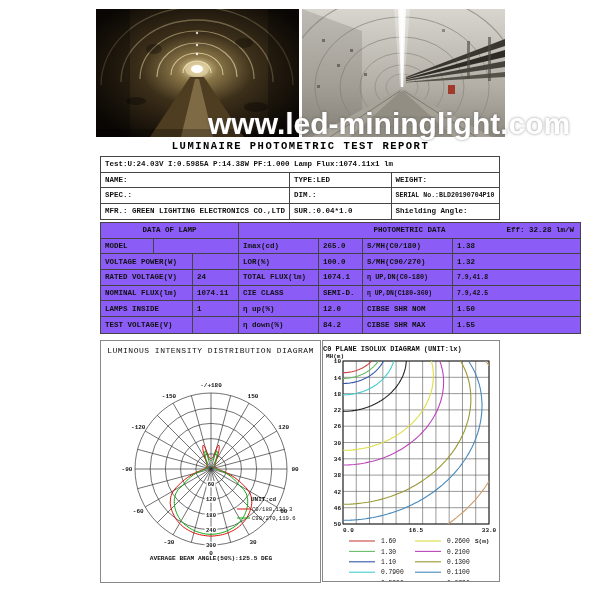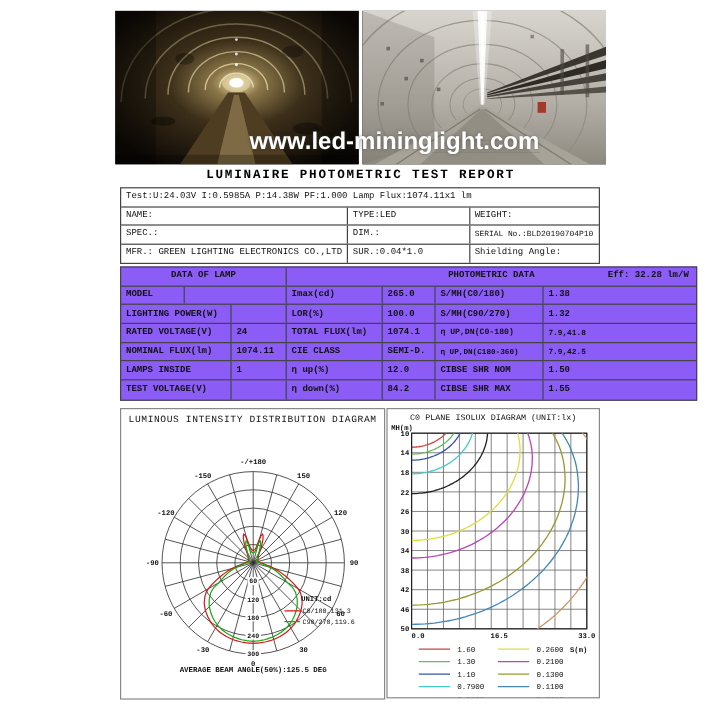--- a/index.html
+++ b/index.html
@@ -6,30 +6,30 @@
   html,body { width:600px; height:600px; background:#ffffff; }
   .page { position:relative; width:600px; height:600px; background:#fff;
           font-family:"Liberation Mono","DejaVu Sans Mono",monospace; color:#111; }
 
   
   .photos { position:absolute; left:96px; top:9px; width:409px; height:128px; display:flex; }
   .photo { position:relative; height:128px; overflow:hidden; background:#222; }
   .photo.left  { width:203px; margin-right:3px; }
   .photo.right { width:203px; }
   .watermark { position:absolute; left:112px; top:98px; font-family:"Liberation Sans",sans-serif;
-               font-size:20px; font-weight:600; color:#fff; letter-spacing:0px;
+               font-size:30px; font-weight:600; color:#fff; letter-spacing:0px;
                text-shadow:0 0 3px rgba(60,60,60,.55); white-space:nowrap; }
 
   
   .report-title { position:absolute; left:96px; top:140px; width:409px; text-align:center;
                   font-size:10.5px; font-weight:bold; letter-spacing:1.5px; color:#000; }
 
   
   .info-table { position:absolute; left:100px; top:156px; width:400px; border:1px solid #444;
-                font-size:7.5px; font-weight:normal; background:#fff; }
+                font-size:7.5px; font-weight:bold; background:#fff; }
   .it-row { display:flex; height:15.5px; border-bottom:1px solid #444; align-items:center; }
   .it-row:last-child { border-bottom:none; }
   .it-cell { height:100%; border-right:1px solid #444; padding:0 4px; display:flex; align-items:center;
              overflow:hidden; white-space:nowrap; }
   .it-cell:last-child { border-right:none; }
   .it-full { width:100%; }
   .it-a { width:190px; } .it-b { width:102px; } .it-c { width:108px; }
 
   
   .data-table { position:absolute; left:100px; top:222px; width:481px; border:1px solid #444;
@@ -45,22 +45,22 @@
   .dt-head-b { flex:1; position:relative; justify-content:center; }
   .dt-eff { position:absolute; right:6px; top:0; height:100%; display:flex; align-items:center; }
   .small-val { font-size:6.5px; }
 
   
   .chart-box { position:absolute; background:#fff; border:1px solid #888; overflow:hidden; }
   .box-left  { left:100px; top:340px; width:221px; height:243px; }
   .box-right { left:322px; top:340px; width:178px; height:242px; }
   .chart-title { position:absolute; top:5px; left:0; width:100%; text-align:center;
                  font-size:8px; font-weight:normal; letter-spacing:0.5px; }
-  .chart-title2 { position:absolute; top:4px; left:0; width:100%; text-align:center;
-                  font-size:7px; font-weight:normal; }
+  .chart-title2 { position:absolute; top:4px; left:0; width:100%; text-align:left;
+                  font-size:7px; font-weight:bold; }
   .mh-label { position:absolute; top:12px; left:3px; font-size:6px; font-weight:bold; }
   .polar-svg  { position:absolute; top:14px; left:0; }
   .isolux-svg { position:absolute; top:18px; left:0; }
   svg text { font-family:"Liberation Mono","DejaVu Sans Mono",monospace; }
 </style>
 </head>
 <body>
 
 <div class="page">
 
@@ -176,21 +176,21 @@
     </div>
     <div class="dt-row">
       <div class="dt-cell m1">MODEL</div>
       <div class="dt-cell m2"></div>
       <div class="dt-cell c3">Imax(cd)</div>
       <div class="dt-cell c4">265.0</div>
       <div class="dt-cell c5">S/MH(C0/180)</div>
       <div class="dt-cell c6">1.38</div>
     </div>
     <div class="dt-row">
-      <div class="dt-cell c1">LIGHTING POWER(W)</div>
+      <div class="dt-cell c1">VOLTAGE POWER(W)</div>
       <div class="dt-cell c2"></div>
       <div class="dt-cell c3">LOR(%)</div>
       <div class="dt-cell c4">100.0</div>
       <div class="dt-cell c5">S/MH(C90/270)</div>
       <div class="dt-cell c6">1.32</div>
     </div>
     <div class="dt-row">
       <div class="dt-cell c1">RATED VOLTAGE(V)</div>
       <div class="dt-cell c2">24</div>
       <div class="dt-cell c3">TOTAL FLUX(lm)</div>

